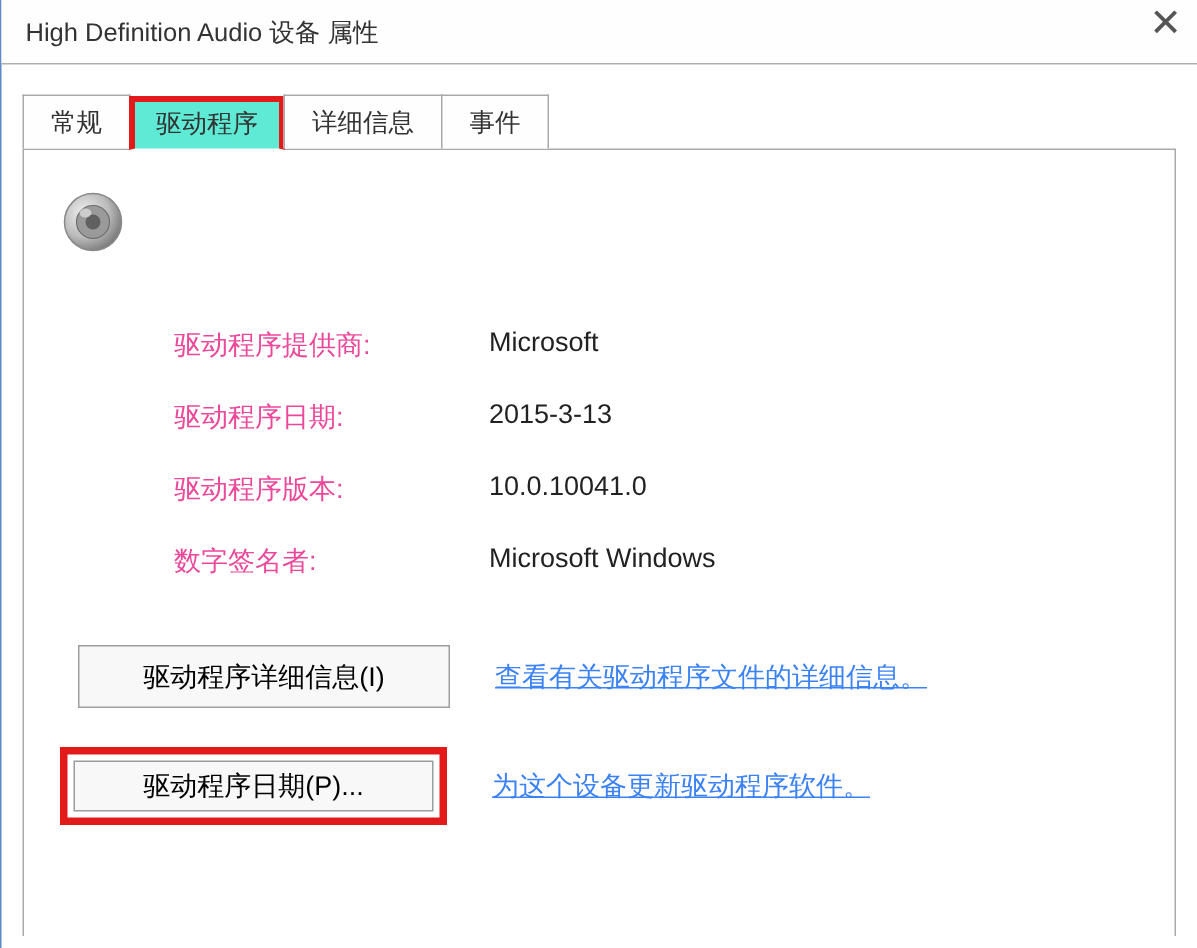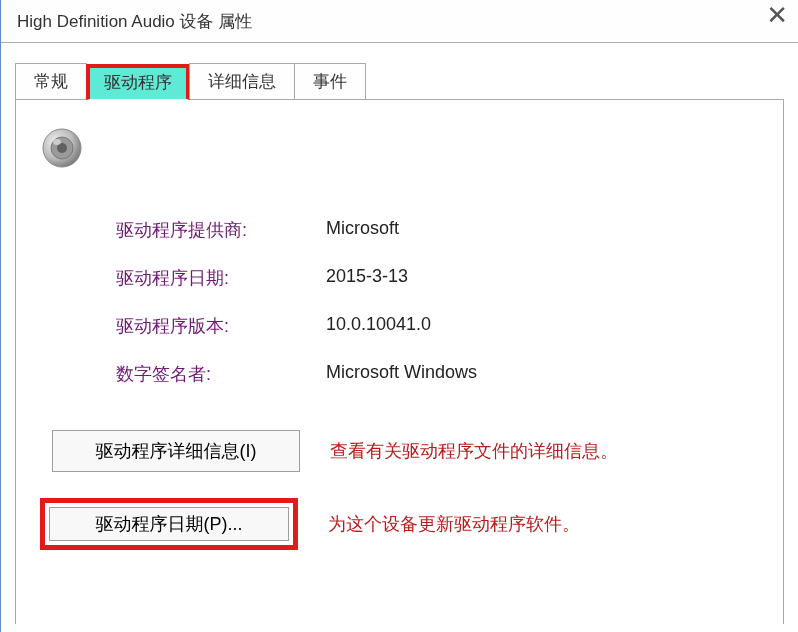--- a/index.html
+++ b/index.html
@@ -99,21 +99,21 @@
     .info-grid {
       margin-left: 76px;
     }
     .info-row {
       display: flex;
       margin-bottom: 24px;
     }
     .info-label {
       width: 210px;
       font-size: 18px;
-      color: #701a75;
+      color: #ec4899;
     }
     .info-value {
       font-size: 18px;
       color: #222;
     }
     .action-section {
       margin-top: 44px;
     }
     .action-row {
       display: flex;
@@ -140,21 +140,22 @@
     .highlight-red {
       border: 5px solid #e21a1a;
       padding: 4px;
       width: 258px;
       height: 52px;
     }
     .highlight-red .action-button{ width:100%; height:100%; }
     .action-desc {
       margin-left: 30px;
       font-size: 18px;
-      color: #b91c1c;
+      color: #3b82f6;
+      text-decoration: underline;
     }
   </style>
 </head>
 <body>
 
 <div class="window">
 
   <div class="titlebar">
     <span class="titlebar-title">High Definition Audio 设备 属性</span>
     <span class="titlebar-close">✕</span>

